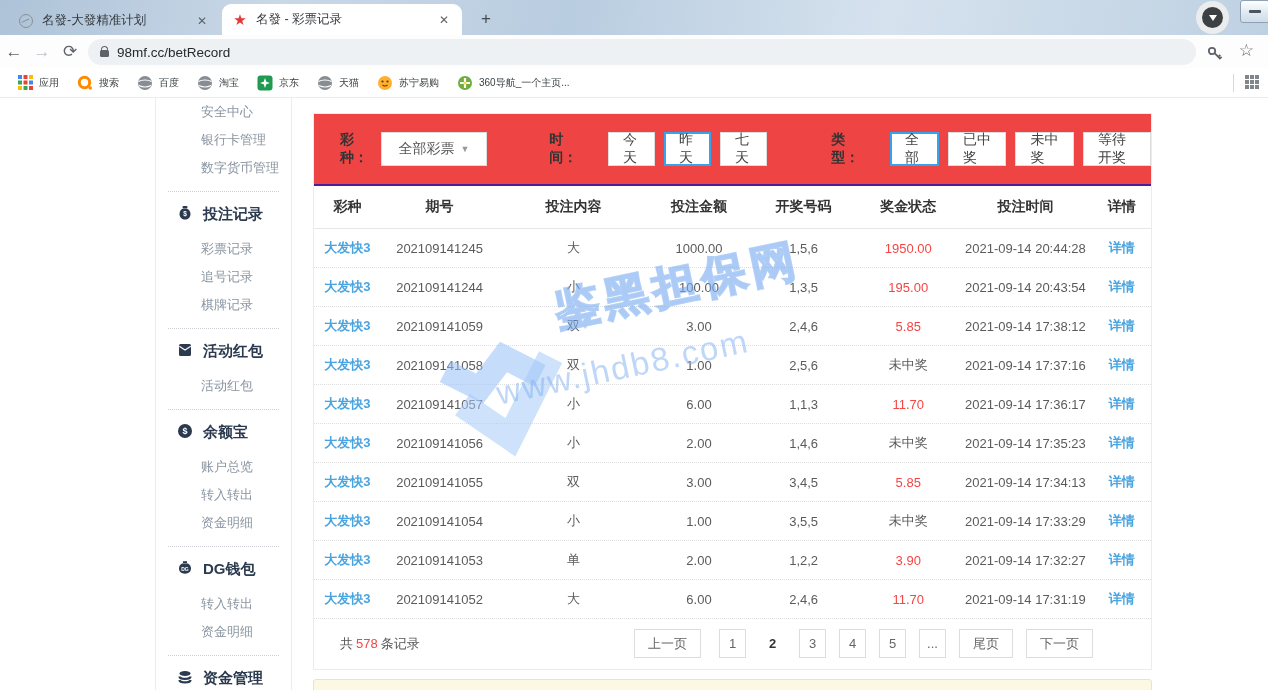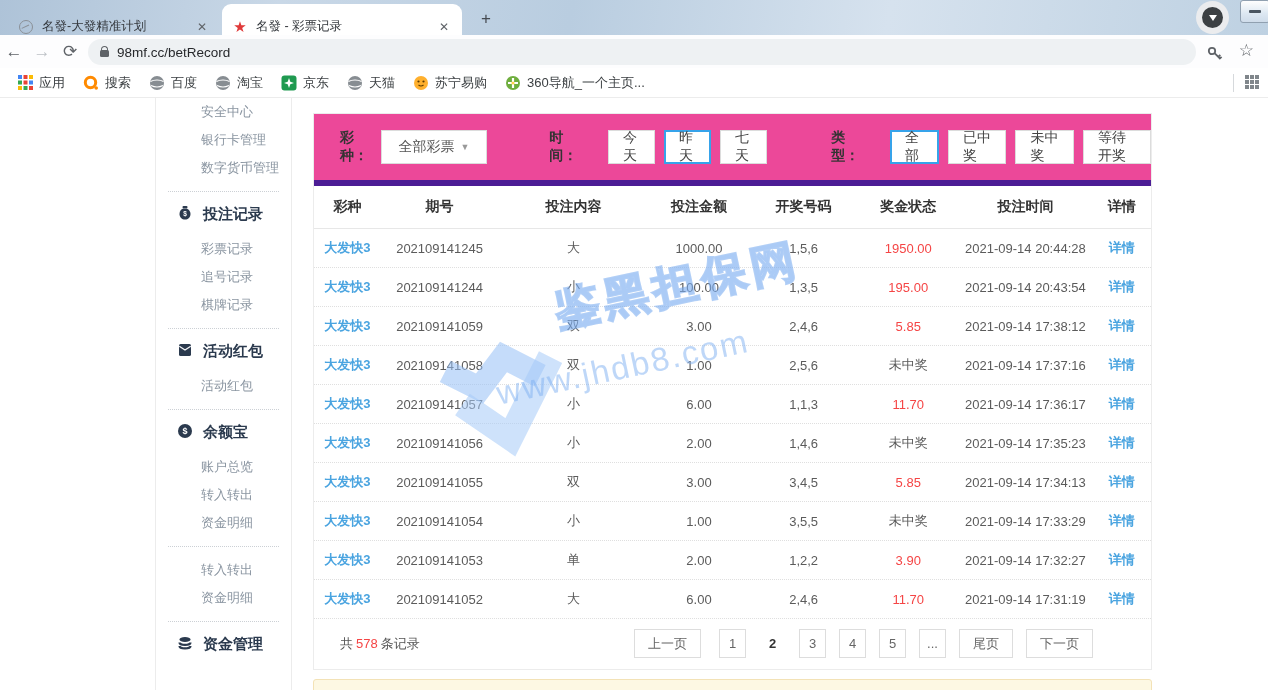--- a/index.html
+++ b/index.html
@@ -2,21 +2,21 @@
 <html><head>
 <meta charset="utf-8">
 <style>
   * { margin:0; padding:0; box-sizing:border-box; }
   html,body { width:1268px; height:690px; overflow:hidden; }
   body { font-family:"Liberation Sans","DejaVu Sans",sans-serif; background:#fff; position:relative; font-size:13px; color:#333; }
 
   
   .titlebar { position:absolute; left:0; top:0; width:1268px; height:35px;
     background:linear-gradient(100deg,#aec3d8 0%,#c9d8e7 22%,#b9cde0 45%,#d6e2ee 70%,#bed1e2 100%); }
-  .tab { position:absolute; top:6px; height:29px; display:flex; align-items:flex-end; gap:8px; padding:0 10px; font-size:12.5px; color:#33373c; cursor:pointer; }
+  .tab { position:absolute; top:6px; height:29px; display:flex; align-items:center; gap:8px; padding:0 10px; font-size:12.5px; color:#33373c; cursor:pointer; }
   .tab.inactive { left:8px; width:212px; }
   .tab.active { left:222px; top:4px; width:240px; height:31px; background:#fff; border-radius:9px 9px 0 0; }
   .tab .t-title { flex:1; white-space:nowrap; overflow:hidden; }
   .tab .t-close { color:#5f6368; font-size:12px; padding:1px 3px; border-radius:50%; }
   .favicon { width:16px; height:16px; flex:0 0 16px; display:flex; align-items:center; justify-content:center; }
   .swirl { width:14px; height:14px; border:1.6px solid #8a9097; border-radius:50%; position:relative; }
   .swirl:before { content:""; position:absolute; left:2px; top:5px; width:8px; height:3px; border-top:1.6px solid #8a9097; transform:rotate(-25deg); }
   .red-star { color:#e03a3a; font-size:15px; line-height:16px; }
   .newtab-btn { position:absolute; left:474px; top:8px; width:24px; height:24px; border-radius:50%; text-align:center; line-height:22px; font-size:17px; color:#454a50; cursor:pointer; }
   .media-btn { position:absolute; left:1196px; top:1px; width:33px; height:33px; border-radius:50%; background:#ebecee; display:flex; align-items:center; justify-content:center; cursor:pointer; }
@@ -29,34 +29,34 @@
   .nav-ic { font-size:17px; color:#5f6368; width:28px; text-align:center; cursor:pointer; }
   .nav-ic.disabled { color:#bdc1c6; }
   .omnibox { position:absolute; left:88px; top:4px; width:1108px; height:26px; background:#eef1f3; border-radius:13px; display:flex; align-items:center; padding:0 12px; gap:8px; }
   .lock { width:9px; height:7px; background:#5f6368; border-radius:1.5px; position:relative; margin-top:3px; }
   .lock:before { content:""; position:absolute; left:1.1px; top:-4px; width:4.5px; height:4px; border:1.6px solid #5f6368; border-bottom:none; border-radius:4px 4px 0 0; }
   .url-text { font-size:13.5px; color:#27292c; }
   .key-ic { position:absolute; right:44px; top:9px; }
   .star-ic { position:absolute; right:14px; top:5px; font-size:17px; color:#5f6368; cursor:pointer; }
 
   .bookmarks { position:absolute; left:0; top:68px; width:1268px; height:30px; background:#fff; border-bottom:1px solid #ececec; display:flex; align-items:center; padding-left:8px; }
-  .bm { display:flex; align-items:center; gap:6px; padding:0 9px; height:24px; border-radius:12px; font-size:13px; color:#3c4043; cursor:pointer; white-space:nowrap; }
+  .bm { display:flex; align-items:center; gap:6px; padding:0 9px; height:24px; border-radius:12px; font-size:10px; color:#3c4043; cursor:pointer; white-space:nowrap; }
   .bm-right { position:absolute; right:8px; top:0; height:30px; display:flex; align-items:center; gap:10px; }
   .bm-sep { width:1px; height:18px; background:#d6d9dc; }
 
   
   .sidebar { position:absolute; left:155px; top:98px; width:137px; bottom:0; background:#fff; border-left:1px solid #ececec; border-right:1px solid #ececec; padding-top:0; overflow:hidden; }
   .side-sub { height:28px; line-height:28px; padding-left:45px; font-size:13px; color:#8a95a1; cursor:pointer; white-space:nowrap; }
   .side-div { border-top:1px dotted #ccd0d5; margin:9px 12px; }
   .side-head { display:flex; align-items:center; gap:10px; padding-left:21px; height:26px; margin:3px 0 8px 0; font-size:15px; font-weight:bold; color:#2b3a4e; cursor:pointer; white-space:nowrap; }
   .side-head svg { flex:0 0 16px; }
 
   .card { position:absolute; left:313px; top:113px; width:839px; height:557px; background:#fff; border:1px solid #ececec; }
 
-  .filterbar { height:72px; background:#ec4899; border-bottom:6px solid #4c1d95; display:flex; align-items:center; padding-left:26px; }
+  .filterbar { height:72px; background:#ef4444; border-bottom:2px solid #4c1d95; display:flex; align-items:center; padding-left:26px; }
   .f-label { font-size:14px; font-weight:bold; color:#333; }
   .dropdown { width:128px; height:34px; background:#fff; border:1px solid #dcdcdc; margin-left:6px; display:flex; align-items:center; justify-content:center; gap:6px; font-size:14px; color:#555; cursor:pointer; }
   .dd-caret { font-size:9px; color:#999; }
   .fgroup { display:flex; gap:9px; margin-left:24px; }
   .fbtn { height:34px; padding:0 14px; background:#fff; border:1px solid #dcdcdc; display:flex; align-items:center; font-size:14px; color:#444; cursor:pointer; }
   .fbtn.sel { border:2px solid #36a3ea; padding:0 13px; }
   .ml-time { margin-left:62px; } .ml-type { margin-left:64px; }
 
   .tbl { width:100%; }
   .thead { display:flex; height:43px; align-items:center; border-bottom:1px solid #e7e7e7; font-size:14px; font-weight:bold; color:#333; }
@@ -265,20 +265,28 @@
       <span><svg width="16" height="16" viewBox="0 0 16 16">
           <circle cx="8" cy="8" r="7" fill="#2b3a4e"></circle>
           <text x="8" y="11.3" font-size="9" fill="#fff" text-anchor="middle">$</text>
         </svg></span>
       <span>余额宝</span>
     </div>
     <div class="side-sub">账户总览</div>
     <div class="side-sub">转入转出</div>
     <div class="side-sub">资金明细</div>
     <div class="side-div"></div>
+    <div class="side-head">
+      <span><svg width="16" height="16" viewBox="0 0 16 16">
+          <rect x="6" y="1.2" width="4" height="2" fill="#2b3a4e"></rect>
+          <path d="M5 3.6 h6 c1.9 1 3 2.7 3 5 0 3.1-2.2 5.2-6 5.2 S2 11.7 2 8.6 c0-2.3 1.1-4 3-5 Z" fill="#2b3a4e"></path>
+          <text x="8" y="10.8" font-size="5" fill="#fff" text-anchor="middle" font-weight="bold">DG</text>
+        </svg></span>
+      <span>DG钱包</span>
+    </div>
     <div class="side-sub">转入转出</div>
     <div class="side-sub">资金明细</div>
     <div class="side-div"></div>
     <div class="side-head">
       <span><svg width="16" height="16" viewBox="0 0 16 16">
           <ellipse cx="8" cy="4.5" rx="5.5" ry="2.4" fill="#2b3a4e"></ellipse>
           <path d="M2.5 7.5 c0 1.3 2.5 2.4 5.5 2.4 s5.5-1.1 5.5-2.4" stroke="#2b3a4e" stroke-width="2.2" fill="none"></path>
           <path d="M2.5 11 c0 1.3 2.5 2.4 5.5 2.4 s5.5-1.1 5.5-2.4" stroke="#2b3a4e" stroke-width="2.2" fill="none"></path>
         </svg></span>
       <span>资金管理</span>

